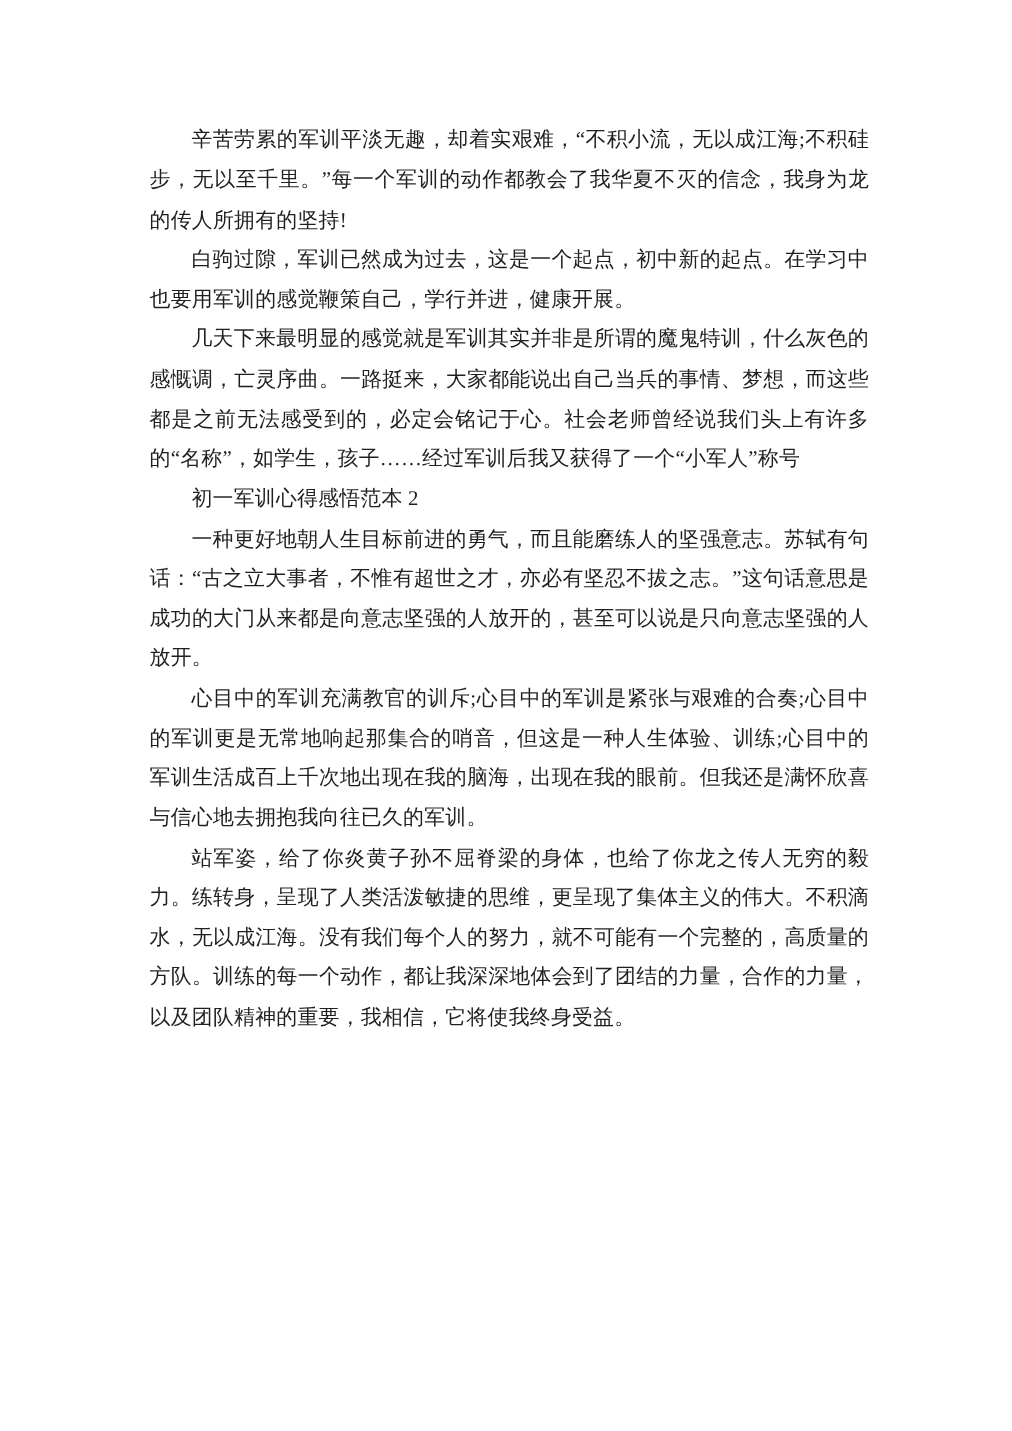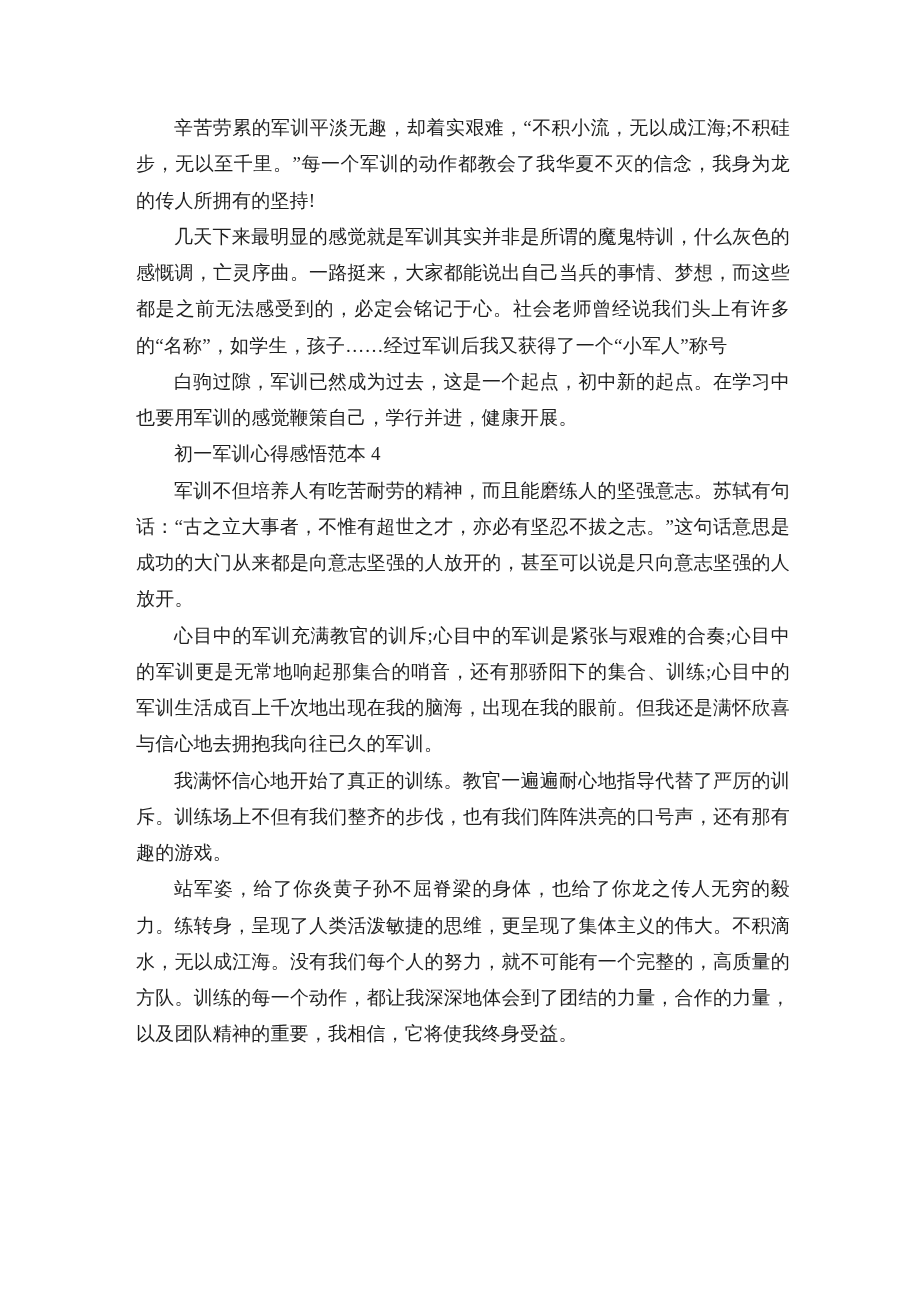--- a/index.html
+++ b/index.html
@@ -40,21 +40,20 @@
     text-indent: 2em;
     word-break: break-all;
   }
 </style>
 </head>
 <body>
 
 <div class="page">
   <div class="doc-body" id="doc-body">
       <p class="para">辛苦劳累的军训平淡无趣，却着实艰难，“不积小流，无以成江海;不积硅步，无以至千里。”每一个军训的动作都教会了我华夏不灭的信念，我身为龙的传人所拥有的坚持!</p>
+      <p class="para">白驹过隙，军训已然成为过去，这是一个起点，初中新的起点。在学习中也要用军训的感觉鞭策自己，学行并进，健康开展。</p>
       <p class="para">几天下来最明显的感觉就是军训其实并非是所谓的魔鬼特训，什么灰色的感慨调，亡灵序曲。一路挺来，大家都能说出自己当兵的事情、梦想，而这些都是之前无法感受到的，必定会铭记于心。社会老师曾经说我们头上有许多的“名称”，如学生，孩子……经过军训后我又获得了一个“小军人”称号</p>
-      <p class="para">白驹过隙，军训已然成为过去，这是一个起点，初中新的起点。在学习中也要用军训的感觉鞭策自己，学行并进，健康开展。</p>
-      <p class="para">初一军训心得感悟范本 4</p>
-      <p class="para">军训不但培养人有吃苦耐劳的精神，而且能磨练人的坚强意志。苏轼有句话：“古之立大事者，不惟有超世之才，亦必有坚忍不拔之志。”这句话意思是成功的大门从来都是向意志坚强的人放开的，甚至可以说是只向意志坚强的人放开。</p>
-      <p class="para">心目中的军训充满教官的训斥;心目中的军训是紧张与艰难的合奏;心目中的军训更是无常地响起那集合的哨音，还有那骄阳下的集合、训练;心目中的军训生活成百上千次地出现在我的脑海，出现在我的眼前。但我还是满怀欣喜与信心地去拥抱我向往已久的军训。</p>
-      <p class="para">我满怀信心地开始了真正的训练。教官一遍遍耐心地指导代替了严厉的训斥。训练场上不但有我们整齐的步伐，也有我们阵阵洪亮的口号声，还有那有趣的游戏。</p>
+      <p class="para">初一军训心得感悟范本 2</p>
+      <p class="para">一种更好地朝人生目标前进的勇气，而且能磨练人的坚强意志。苏轼有句话：“古之立大事者，不惟有超世之才，亦必有坚忍不拔之志。”这句话意思是成功的大门从来都是向意志坚强的人放开的，甚至可以说是只向意志坚强的人放开。</p>
+      <p class="para">心目中的军训充满教官的训斥;心目中的军训是紧张与艰难的合奏;心目中的军训更是无常地响起那集合的哨音，但这是一种人生体验、训练;心目中的军训生活成百上千次地出现在我的脑海，出现在我的眼前。但我还是满怀欣喜与信心地去拥抱我向往已久的军训。</p>
       <p class="para">站军姿，给了你炎黄子孙不屈脊梁的身体，也给了你龙之传人无穷的毅力。练转身，呈现了人类活泼敏捷的思维，更呈现了集体主义的伟大。不积滴水，无以成江海。没有我们每个人的努力，就不可能有一个完整的，高质量的方队。训练的每一个动作，都让我深深地体会到了团结的力量，合作的力量，以及团队精神的重要，我相信，它将使我终身受益。</p>
     </div>
 </div>
 
 </body></html>

